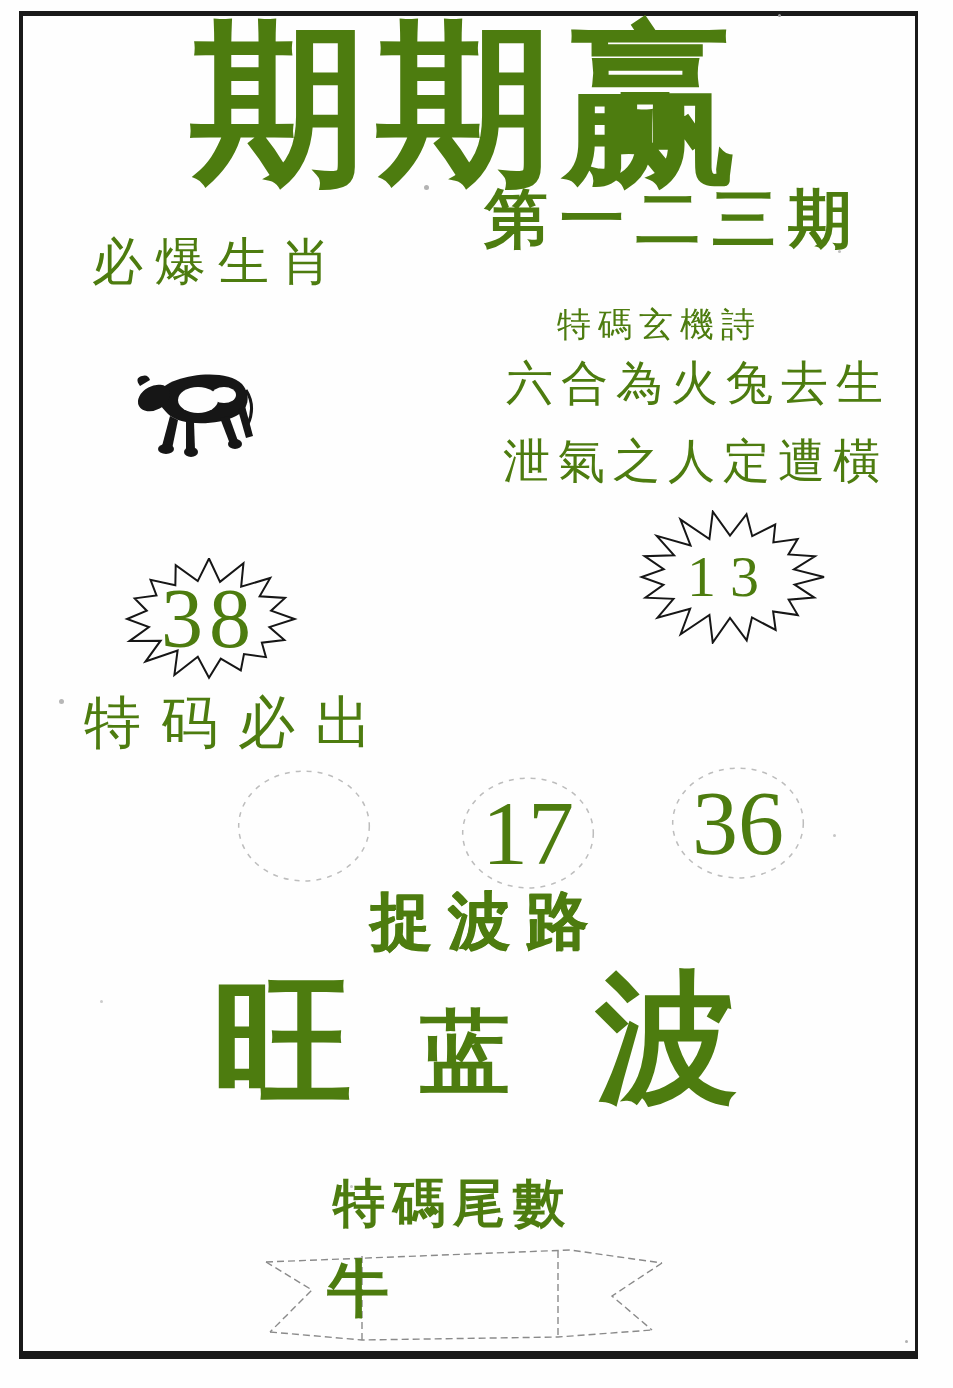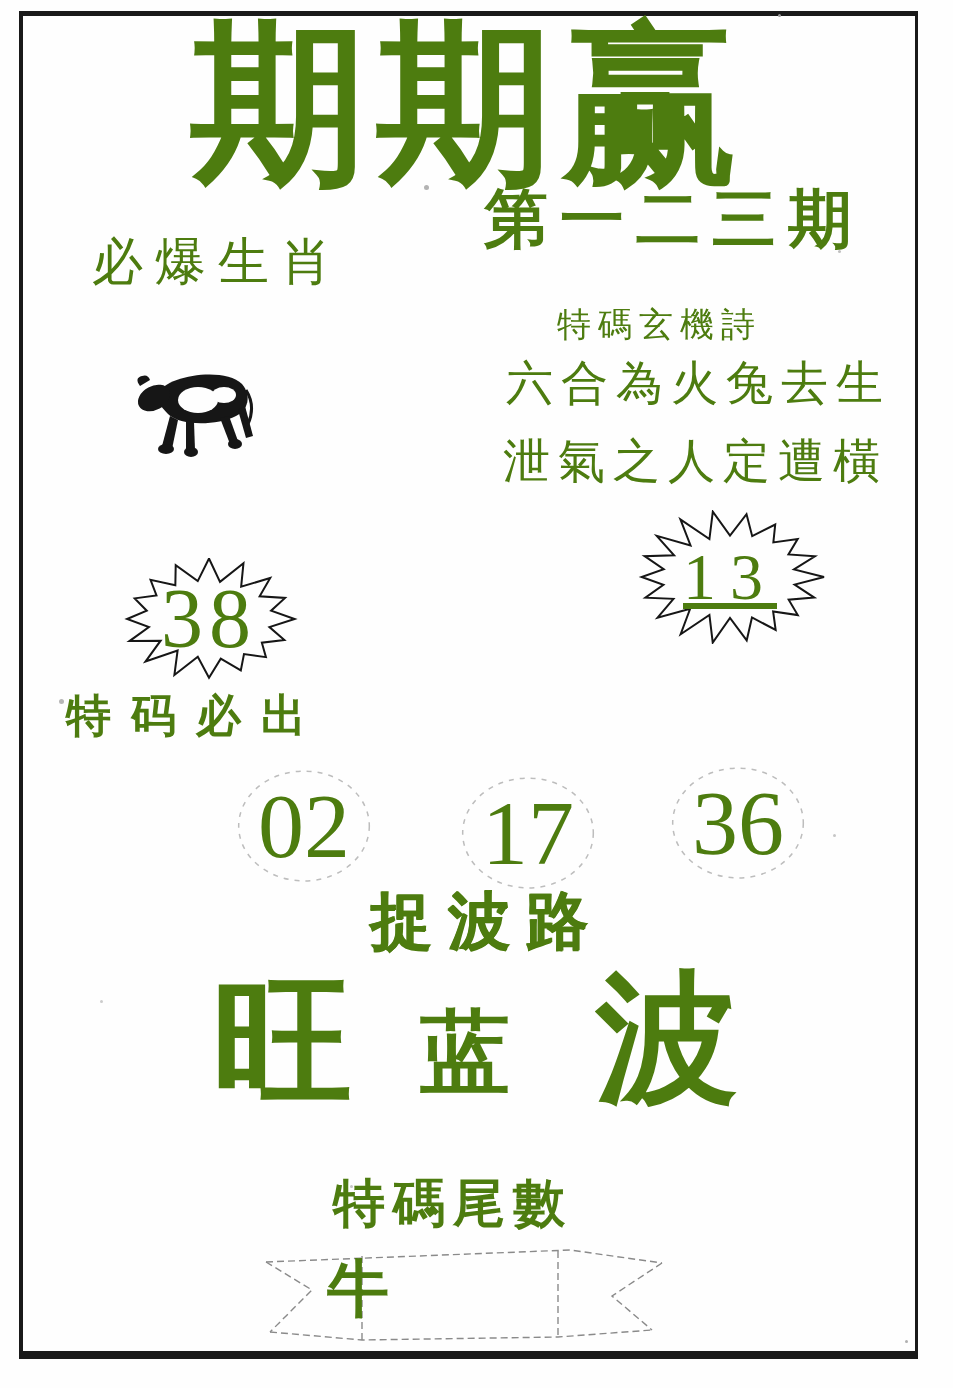--- a/index.html
+++ b/index.html
@@ -20,26 +20,26 @@
   .t-zodiac-label{left:92px;top:237px;font-size:51px;font-weight:500;letter-spacing:12px;}
   .t-poem-title{left:557px;top:308px;font-size:34px;font-weight:500;letter-spacing:7px;}
   .t-poem-1{left:506px;top:360px;font-size:47px;font-weight:500;letter-spacing:8px;}
   .t-poem-2{left:503px;top:438px;font-size:47px;font-weight:500;letter-spacing:8px;}
   .ox{left:124px;top:350px;width:150px;height:132px;}
   .burst{display:flex;align-items:center;justify-content:center;}
   .burst svg{position:absolute;left:0;top:0;width:100%;height:100%;}
   .burst .burst-num{position:relative;font-size:84px;font-weight:500;letter-spacing:6px;}
   .burst-38{left:118px;top:558px;width:182px;height:122px;}
   .burst-13{left:630px;top:510px;width:200px;height:134px;}
-  .burst-13 .burst-num{font-size:66px;letter-spacing:14px;text-decoration:underline;}
+  .burst-13 .burst-num{font-size:58px;letter-spacing:14px;}
   .t-must{
     left:428px;top:532px;font-size:98px;font-weight:900;letter-spacing:2px;
     text-shadow:1px 0 0 currentColor,0 1px 0 currentColor,1px 1px 0 currentColor;
   }
-  .t-special-label{left:66px;top:694px;font-size:45px;font-weight:700;letter-spacing:20px;}
+  .t-special-label{left:84px;top:694px;font-size:57px;font-weight:400;letter-spacing:20px;}
   .numwrap{width:142px;height:122px;display:flex;align-items:center;justify-content:center;}
   .numwrap svg{position:absolute;left:0;top:0;width:100%;height:100%;}
   .numwrap .bignum{position:relative;font-size:92px;font-weight:500;}
   .n0{left:233px;top:765px;}
   .n1{left:457px;top:772px;}
   .n2{left:667px;top:762px;}
   .t-wave-label{
     left:370px;top:890px;font-size:62px;font-weight:900;letter-spacing:16px;
     text-shadow:1px 0 0 currentColor,0 1px 0 currentColor;
   }
@@ -102,21 +102,20 @@
     </svg>
     <span class="burst-num">13</span>
   </div>
 
   <div class="abs t-special-label">特码必出</div>
 
   <div class="abs numwrap n0">
     <svg viewBox="0 0 100 100" preserveAspectRatio="none">
       <ellipse cx="50" cy="50" rx="46" ry="45" fill="none" stroke="#bdbdbd" stroke-width="1.5" stroke-dasharray="5 6" vector-effect="non-scaling-stroke"></ellipse>
     </svg>
-    <span class="bignum">02</span>
   </div>
   <div class="abs numwrap n1">
     <svg viewBox="0 0 100 100" preserveAspectRatio="none">
       <ellipse cx="50" cy="50" rx="46" ry="45" fill="none" stroke="#bdbdbd" stroke-width="1.5" stroke-dasharray="5 6" vector-effect="non-scaling-stroke"></ellipse>
     </svg>
     <span class="bignum">17</span>
   </div>
   <div class="abs numwrap n2">
     <svg viewBox="0 0 100 100" preserveAspectRatio="none">
       <ellipse cx="50" cy="50" rx="46" ry="45" fill="none" stroke="#bdbdbd" stroke-width="1.5" stroke-dasharray="5 6" vector-effect="non-scaling-stroke"></ellipse>

